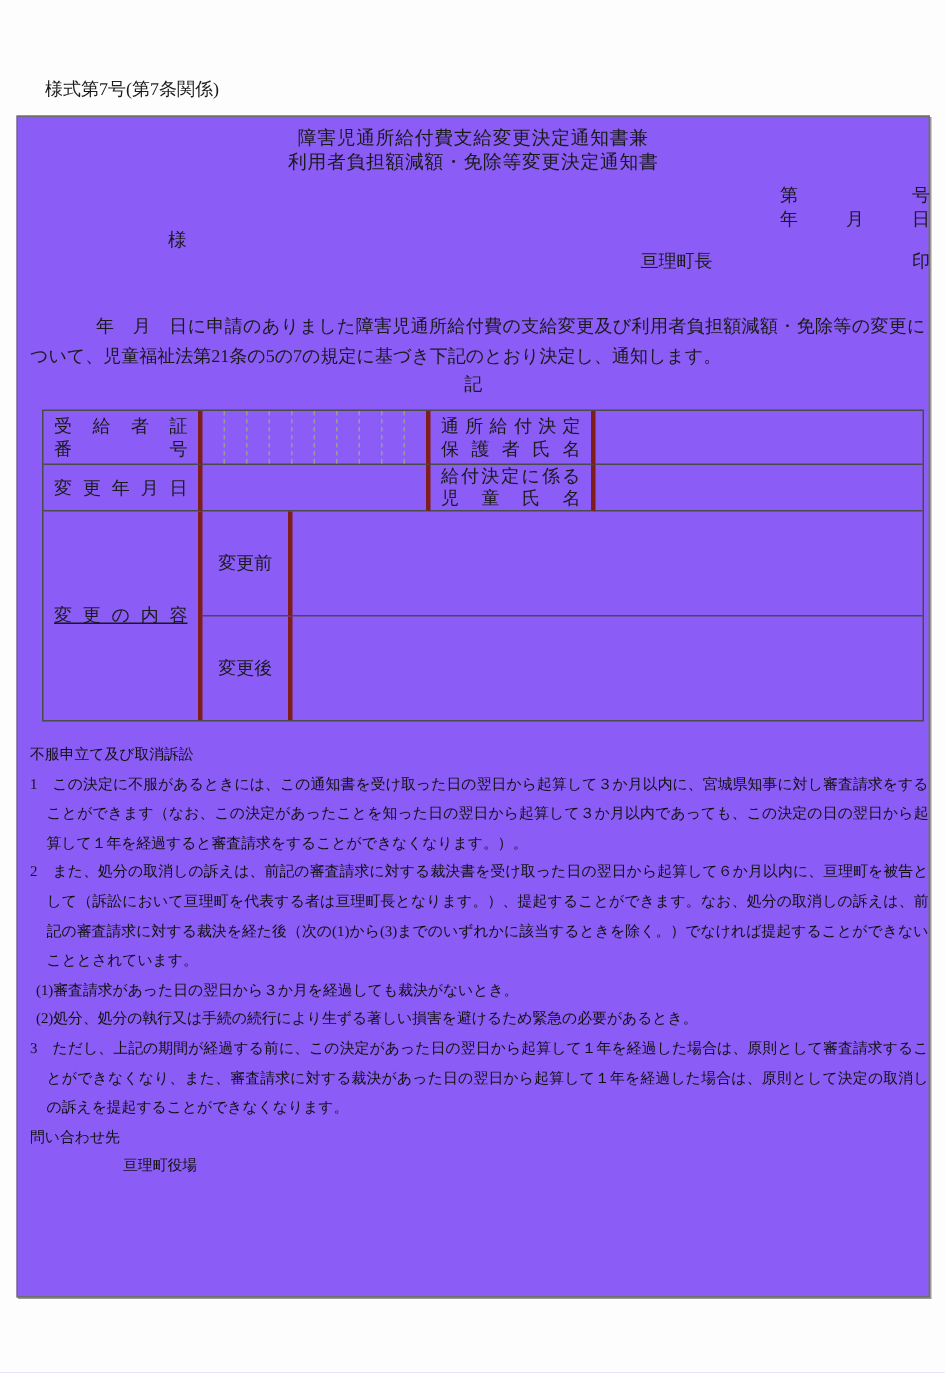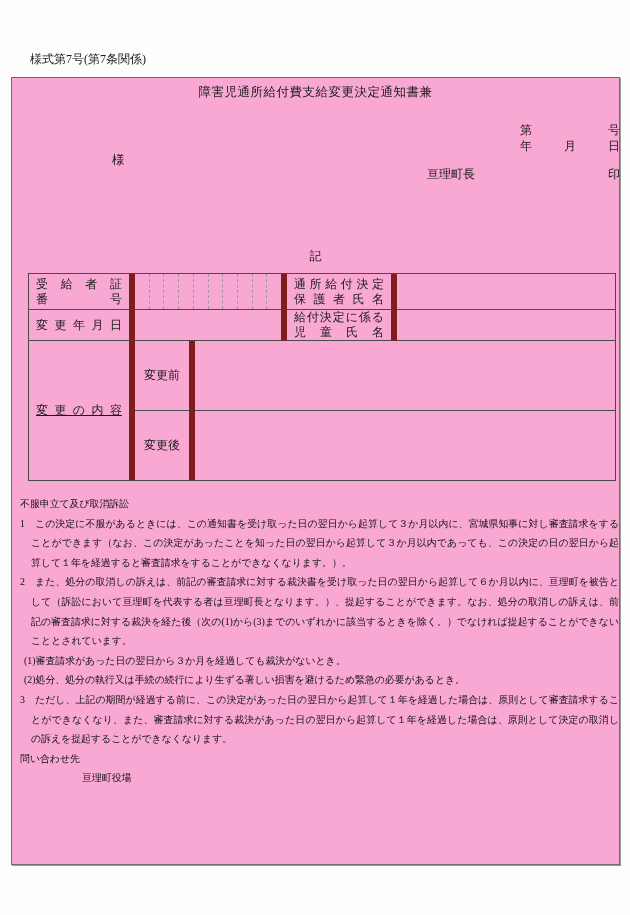--- a/index.html
+++ b/index.html
@@ -19,21 +19,21 @@
     font-size: 12px;
   }
   .box {
     position: absolute;
     left: 11px;
     top: 77px;
     width: 607px;
     height: 786px;
     border: 1px solid #6e6e6e;
     box-shadow: 1px 1px 0 #9a9a9a;
-    background: #f9a8d4;
+    background: #8b5cf6;
   }
   .title {
     position: absolute;
     top: 6px;
     left: 0;
     right: 0;
     text-align: center;
     font-size: 12.5px;
     line-height: 16px;
     letter-spacing: 0.5px;
@@ -84,21 +84,21 @@
   }
   .tbl {
     position: absolute;
     left: 16px;
     top: 195px;
     width: 586px;
     height: 206px;
     border: 1px solid #4a4a4a;
   }
   .c { position: absolute; box-sizing: border-box; }
-  .bR { border-right: 6px solid #7f1d1d; }
+  .bR { border-right: 3px solid #7f1d1d; }
   .bB { border-bottom: 1px solid #4a4a4a; }
   .lbl {
     display: flex;
     flex-direction: column;
     justify-content: center;
     padding: 0 7px;
     font-size: 12px;
   }
   .jline {
     text-align: justify;
@@ -138,40 +138,42 @@
 <body>
 
 <div class="sheet">
 
   <div class="form-no">様式第7号(第7条関係)</div>
 
   <div class="box">
 
     <div class="title">
       <div>障害児通所給付費支給変更決定通知書兼</div>
+      <div>利用者負担額減額・免除等変更決定通知書</div>
     </div>
 
     <div class="docno-row">
       <span>第</span>
       <span>号</span>
     </div>
 
     <div class="date-row">
       <span>年</span>
       <span>月</span>
       <span>日</span>
     </div>
 
     <div class="addressee">様</div>
 
     <div class="issuer-row">
       <span>亘理町長</span>
       <span>印</span>
     </div>
 
+    <div class="body-par">年　月　日に申請のありました障害児通所給付費の支給変更及び利用者負担額減額・免除等の変更について、児童福祉法第21条の5の7の規定に基づき下記のとおり決定し、通知します。</div>
 
     <div class="record">記</div>
 
     <div class="tbl">
 
       <div class="c bR bB lbl" style="left:0; top:0; width:106px; height:36px;">
         <div class="jline">受給者証</div>
         <div class="jline">番号</div>
       </div>
       <div class="c bR bB" style="left:106px; top:0; width:152px; height:36px;">

